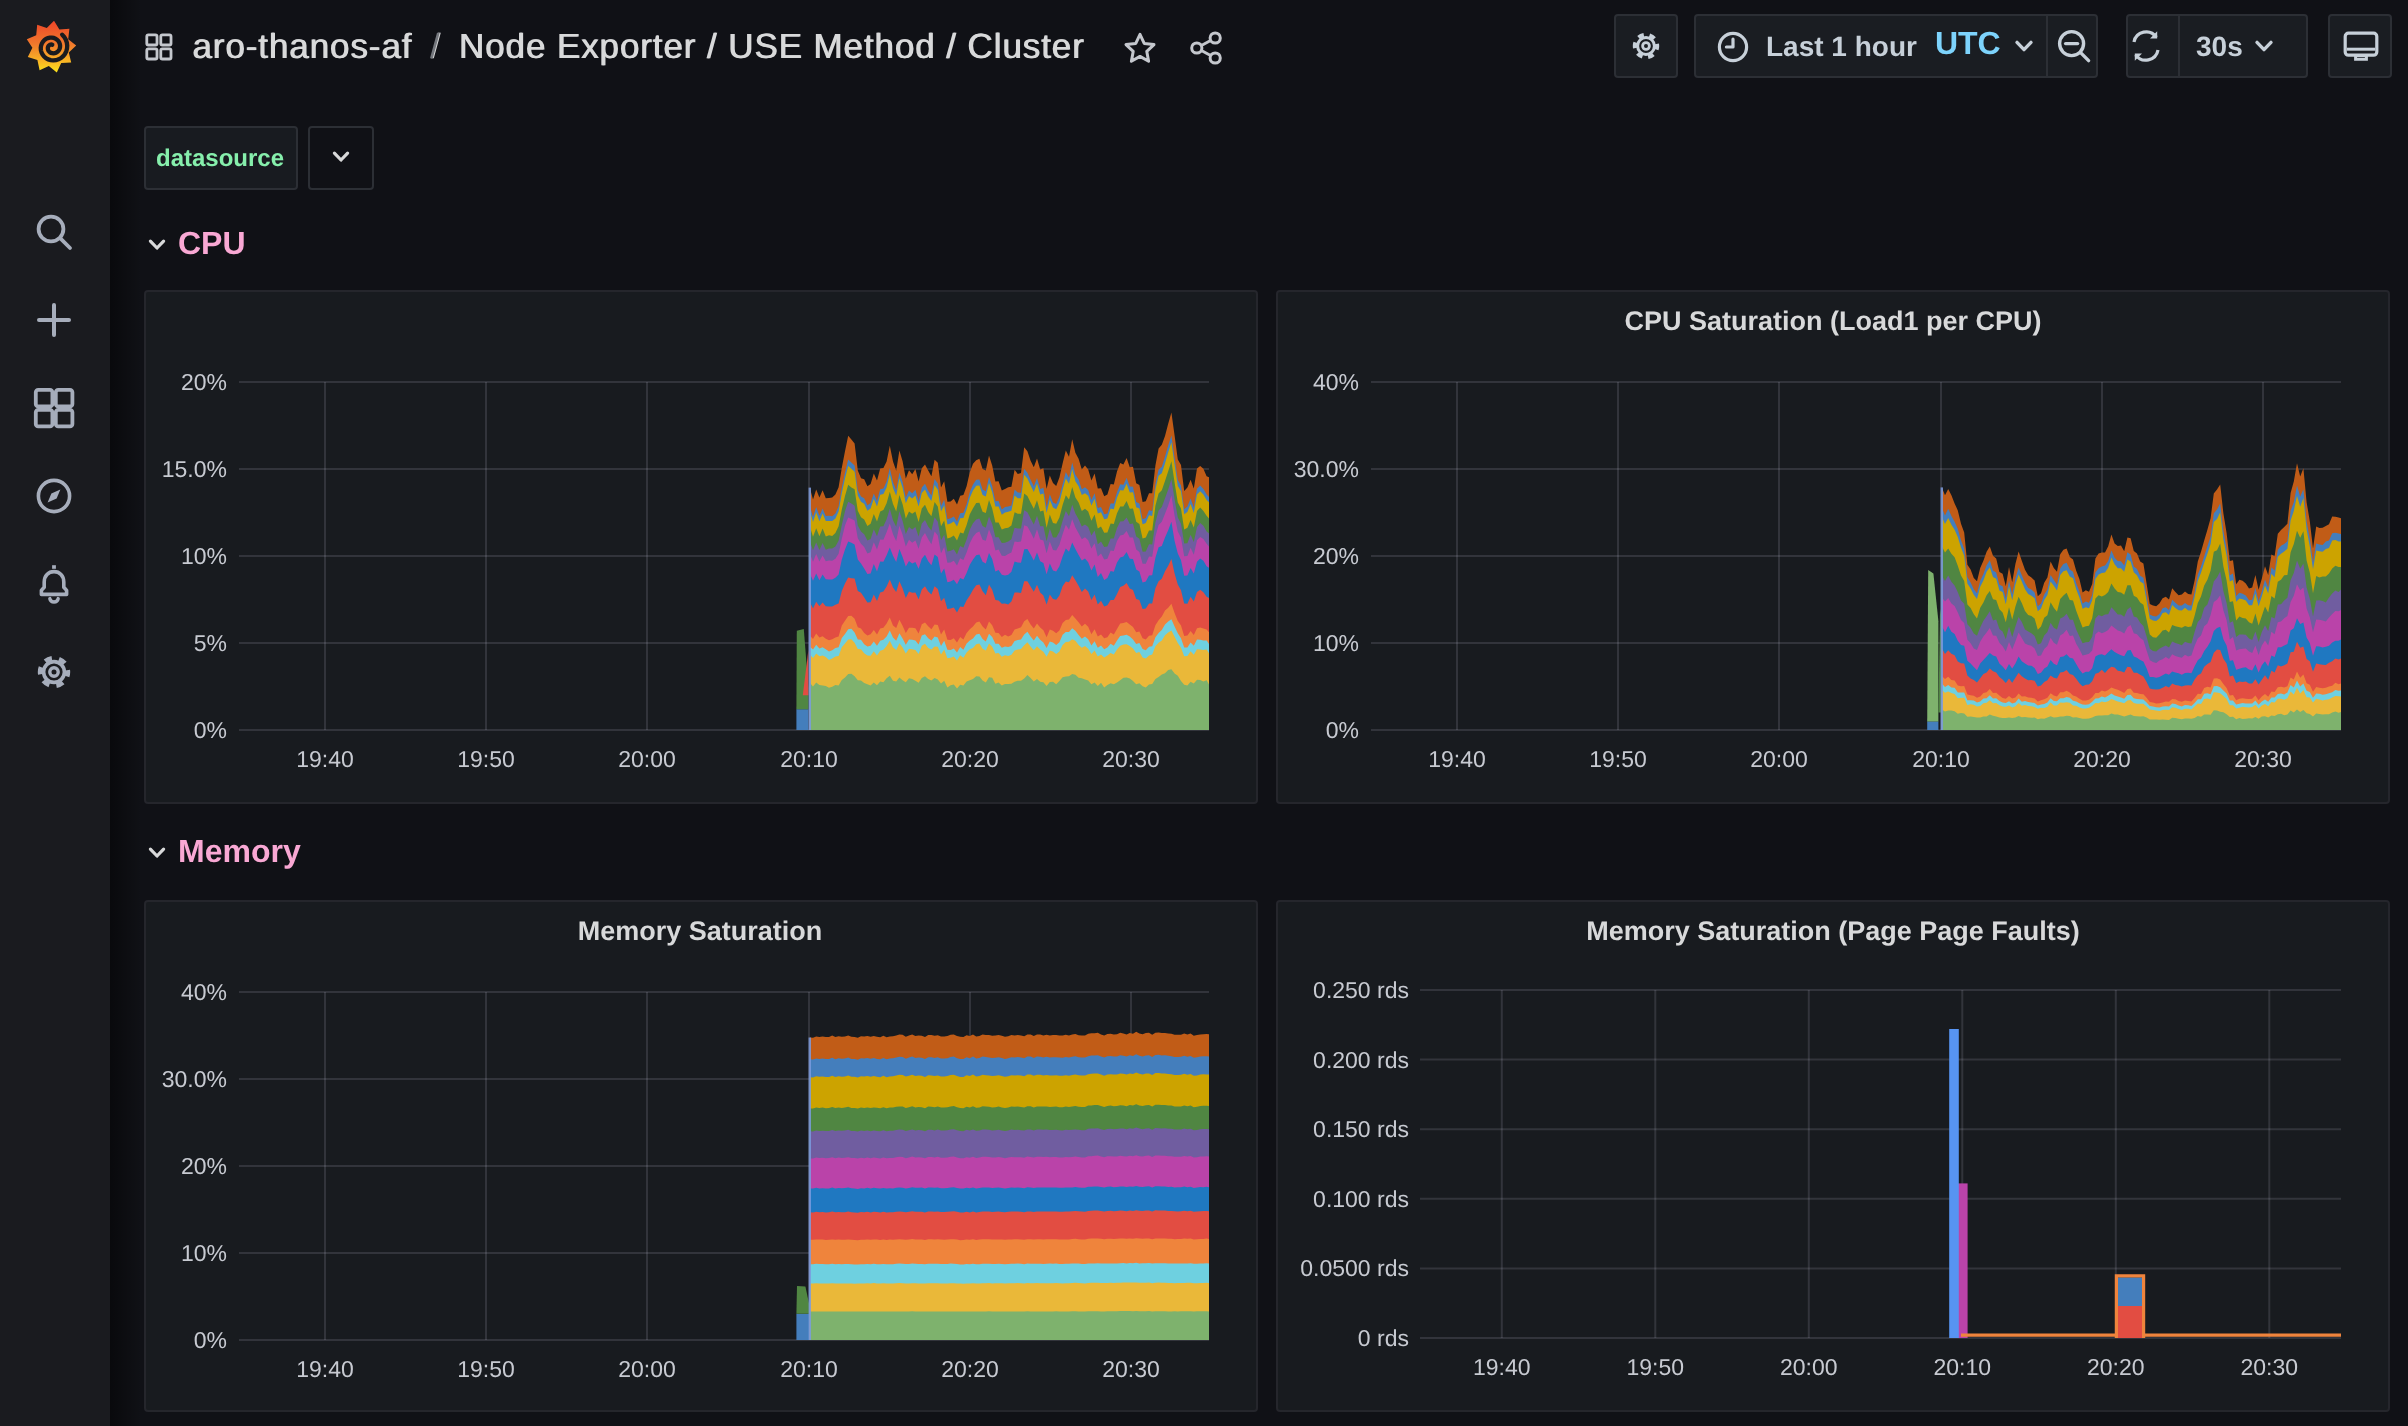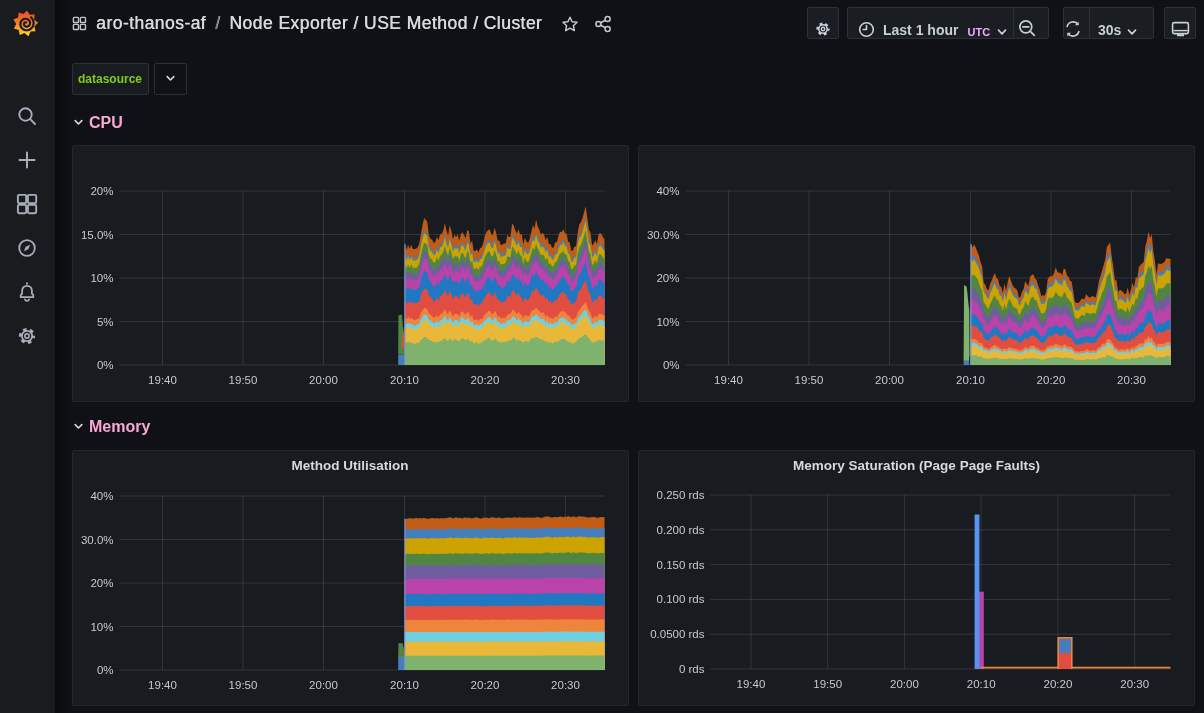--- a/index.html
+++ b/index.html
@@ -4,25 +4,25 @@
 html,body{width:1204px;height:713px;background:#101116;font-family:"Liberation Sans",sans-serif;overflow:hidden}
 #app{position:relative;width:1204px;height:713px}
 .sidebar{position:absolute;left:0;top:0;width:55px;height:713px;background:#1a1b1f}
 .logo{position:absolute;left:12px;top:8px}
 .sicon{position:absolute;left:15.8px}
 .main{position:absolute;left:0;top:0;width:1149px;height:611px}
 .shadow{position:absolute;left:55px;top:0;width:16px;height:713px;background:linear-gradient(90deg,rgba(0,0,0,0.45),rgba(0,0,0,0))}
 .crumb{position:absolute;left:72px;top:13px;display:flex;align-items:center;color:#d8d9da;font-size:17.5px;font-weight:500;letter-spacing:0.45px;text-shadow:0.5px 0 0 #d8d9da}
 .crumb .sep{color:#74777d;padding:0 9px;font-weight:400}
 .navicon{position:absolute;top:15px}
-.btn{position:absolute;top:7px;height:32px;background:#1a1d22;border:1px solid #2c2f35;border-radius:2px;display:flex;align-items:flex-end;justify-content:center;color:#c7d0d9;font-size:14px;font-weight:600}
+.btn{position:absolute;top:7px;height:32px;background:#1a1d22;border:1px solid #2c2f35;border-radius:2px;display:flex;align-items:center;justify-content:center;color:#c7d0d9;font-size:14px;font-weight:600}
 .panel{position:absolute;background:#181b1f;border:1px solid #25262c;border-radius:2px}
 .ptitle{position:absolute;left:0;right:0;top:7px;text-align:center;color:#d8d9da;font-size:13.5px;font-weight:700}
 .section{position:absolute;display:flex;align-items:center;color:#f9a8d4;font-size:16px;font-weight:700}
-.dsbtn{position:absolute;left:71.5px;top:62.5px;width:77px;height:32px;background:#181b20;border:1px solid #2c2f35;border-radius:2px;color:#84cc16;font-size:12px;font-weight:700;display:flex;align-items:center;justify-content:center}
+.dsbtn{position:absolute;left:71.5px;top:62.5px;width:77px;height:32px;background:#181b20;border:1px solid #2c2f35;border-radius:2px;color:#86efac;font-size:12px;font-weight:700;display:flex;align-items:center;justify-content:center}
 .dschev{position:absolute;left:153.5px;top:62.5px;width:33px;height:32px;background:transparent;border:1px solid #2c2f35;border-radius:2px;display:flex;align-items:center;justify-content:center}
 svg{display:block}
 </style></head><body>
 <div id="app">
 <div class="main">
 <div class="crumb"><span style="margin-right:9px;display:flex">
           <svg width="15" height="15" viewBox="0 0 15 15" style="">
             <rect x="1.4" y="1.4" width="5.1" height="5.1" rx="0.8" fill="none" stroke="#c4c7cd" stroke-width="1.4"></rect>
             <rect x="8.4" y="1.4" width="5.1" height="5.1" rx="0.8" fill="none" stroke="#c4c7cd" stroke-width="1.4"></rect>
             <rect x="1.4" y="8.4" width="5.1" height="5.1" rx="0.8" fill="none" stroke="#c4c7cd" stroke-width="1.4"></rect>
@@ -49,21 +49,21 @@
           <circle cx="9" cy="9" r="4.2" fill="none" stroke="#c7d0d9" stroke-width="1.5"></circle>
           <circle cx="9" cy="9" r="1.7" fill="none" stroke="#c7d0d9" stroke-width="1.4"></circle>
         </svg>
       </div>
 <div class="btn" style="left:847px;width:202px;justify-content:flex-start;padding-left:10px">
         <svg width="17" height="17" viewBox="0 0 17 17" style="">
           <circle cx="8.5" cy="8.5" r="6.8" fill="none" stroke="#c7d0d9" stroke-width="1.6"></circle>
           <path d="M8.5 4.6 L8.5 8.5 L5.2 8.5" fill="none" stroke="#c7d0d9" stroke-width="1.6" stroke-linecap="round" stroke-linejoin="round"></path>
         </svg>
         <span style="margin-left:8px">Last 1 hour</span>
-        <span style="color:#f0abfc;font-weight:700;font-size:11px;margin-left:9px">UTC</span>
+        <span style="color:#7dd3fc;font-weight:700;font-size:16px;margin-left:9px">UTC</span>
         <span style="margin-left:6px;display:flex">
           <svg width="12" height="12" viewBox="0 0 12 12" style="">
             <path d="M2.5 4.2 L6 7.8 L9.5 4.2" fill="none" stroke="#c7d0d9" stroke-width="1.7" stroke-linecap="round" stroke-linejoin="round"></path>
           </svg>
         </span>
         <span style="margin-left:5px;width:1px;height:30px;background:#2c2f35"></span>
         <span style="margin-left:3px;display:flex">
           <svg width="20" height="20" viewBox="0 0 20 20" style="">
             <circle cx="8.8" cy="8.8" r="6" fill="none" stroke="#c7d0d9" stroke-width="1.7"></circle>
             <line x1="13.3" y1="13.3" x2="17.3" y2="17.3" stroke="#c7d0d9" stroke-width="1.7" stroke-linecap="round"></line>
@@ -145,20 +145,21 @@
           <text x="40.5" y="223" text-anchor="end" font-size="11.5" fill="#c7cad1" font-weight="500">0%</text>
           <text x="89.5" y="237.5" text-anchor="middle" font-size="11.5" fill="#c7cad1" font-weight="500">19:40</text>
           <text x="170" y="237.5" text-anchor="middle" font-size="11.5" fill="#c7cad1" font-weight="500">19:50</text>
           <text x="250.5" y="237.5" text-anchor="middle" font-size="11.5" fill="#c7cad1" font-weight="500">20:00</text>
           <text x="331.5" y="237.5" text-anchor="middle" font-size="11.5" fill="#c7cad1" font-weight="500">20:10</text>
           <text x="412" y="237.5" text-anchor="middle" font-size="11.5" fill="#c7cad1" font-weight="500">20:20</text>
           <text x="492.5" y="237.5" text-anchor="middle" font-size="11.5" fill="#c7cad1" font-weight="500">20:30</text>
         </svg>
       </div>
       <div class="panel" style="left:638px;top:145px;width:557px;height:256.5px">
+        <div class="ptitle">CPU Saturation (Load1 per CPU)</div>
         <svg width="557" height="256.5" viewBox="0 0 557 256.5" style="position:absolute;left:0;top:0">
           <line x1="46.5" y1="45" x2="531.5" y2="45" stroke="rgba(204,204,220,0.15)" stroke-width="1"></line>
           <line x1="46.5" y1="88.5" x2="531.5" y2="88.5" stroke="rgba(204,204,220,0.15)" stroke-width="1"></line>
           <line x1="46.5" y1="132" x2="531.5" y2="132" stroke="rgba(204,204,220,0.15)" stroke-width="1"></line>
           <line x1="46.5" y1="175.5" x2="531.5" y2="175.5" stroke="rgba(204,204,220,0.15)" stroke-width="1"></line>
           <line x1="46.5" y1="219" x2="531.5" y2="219" stroke="rgba(204,204,220,0.15)" stroke-width="1"></line>
           <line x1="89.5" y1="45" x2="89.5" y2="219.0" stroke="rgba(204,204,220,0.15)" stroke-width="1"></line>
           <line x1="170" y1="45" x2="170" y2="219.0" stroke="rgba(204,204,220,0.15)" stroke-width="1"></line>
           <line x1="250.5" y1="45" x2="250.5" y2="219.0" stroke="rgba(204,204,220,0.15)" stroke-width="1"></line>
           <line x1="331.5" y1="45" x2="331.5" y2="219.0" stroke="rgba(204,204,220,0.15)" stroke-width="1"></line>
@@ -187,21 +188,21 @@
           <text x="40.5" y="223" text-anchor="end" font-size="11.5" fill="#c7cad1" font-weight="500">0%</text>
           <text x="89.5" y="237.5" text-anchor="middle" font-size="11.5" fill="#c7cad1" font-weight="500">19:40</text>
           <text x="170" y="237.5" text-anchor="middle" font-size="11.5" fill="#c7cad1" font-weight="500">19:50</text>
           <text x="250.5" y="237.5" text-anchor="middle" font-size="11.5" fill="#c7cad1" font-weight="500">20:00</text>
           <text x="331.5" y="237.5" text-anchor="middle" font-size="11.5" fill="#c7cad1" font-weight="500">20:10</text>
           <text x="412" y="237.5" text-anchor="middle" font-size="11.5" fill="#c7cad1" font-weight="500">20:20</text>
           <text x="492.5" y="237.5" text-anchor="middle" font-size="11.5" fill="#c7cad1" font-weight="500">20:30</text>
         </svg>
       </div>
       <div class="panel" style="left:71.5px;top:449.8px;width:557px;height:256.5px">
-        <div class="ptitle">Method Utilisation</div>
+        <div class="ptitle">Memory Saturation</div>
         <svg width="557" height="256.5" viewBox="0 0 557 256.5" style="position:absolute;left:0;top:0">
           <line x1="46.5" y1="45" x2="531.5" y2="45" stroke="rgba(204,204,220,0.15)" stroke-width="1"></line>
           <line x1="46.5" y1="88.5" x2="531.5" y2="88.5" stroke="rgba(204,204,220,0.15)" stroke-width="1"></line>
           <line x1="46.5" y1="132" x2="531.5" y2="132" stroke="rgba(204,204,220,0.15)" stroke-width="1"></line>
           <line x1="46.5" y1="175.5" x2="531.5" y2="175.5" stroke="rgba(204,204,220,0.15)" stroke-width="1"></line>
           <line x1="46.5" y1="219" x2="531.5" y2="219" stroke="rgba(204,204,220,0.15)" stroke-width="1"></line>
           <line x1="89.5" y1="45" x2="89.5" y2="219.0" stroke="rgba(204,204,220,0.15)" stroke-width="1"></line>
           <line x1="170" y1="45" x2="170" y2="219.0" stroke="rgba(204,204,220,0.15)" stroke-width="1"></line>
           <line x1="250.5" y1="45" x2="250.5" y2="219.0" stroke="rgba(204,204,220,0.15)" stroke-width="1"></line>
           <line x1="331.5" y1="45" x2="331.5" y2="219.0" stroke="rgba(204,204,220,0.15)" stroke-width="1"></line>

